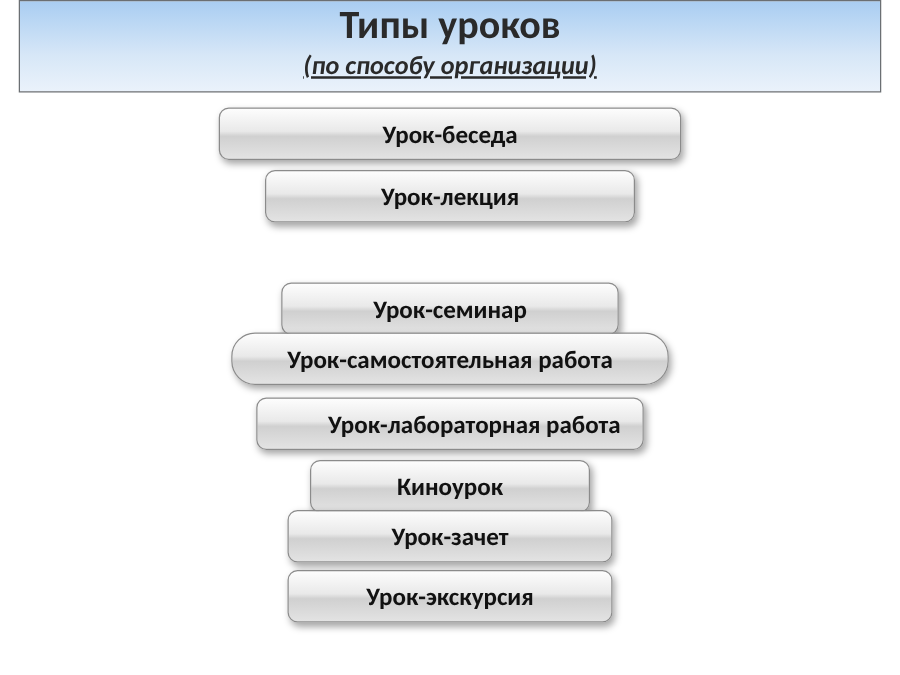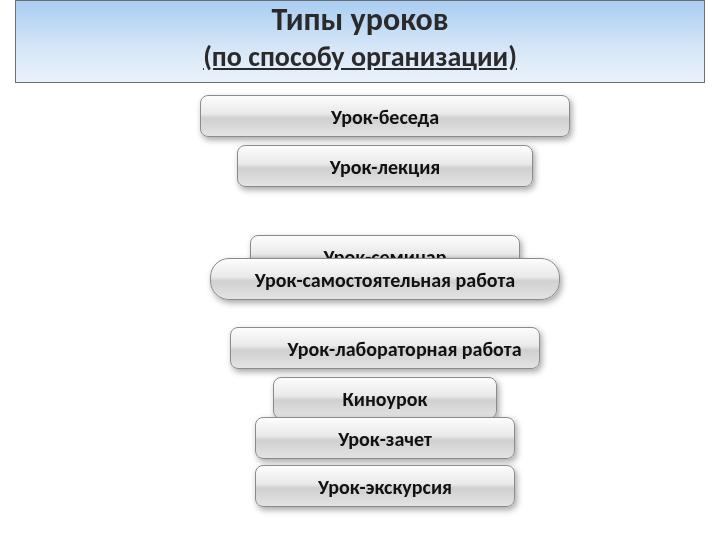--- a/index.html
+++ b/index.html
@@ -21,25 +21,26 @@
     padding: 2px 0 8px 0;
     box-sizing: border-box;
   }
   .header .title {
     font-size: 32px;
     font-weight: bold;
     color: #2a2a2a;
     line-height: 1.05;
   }
   .header .subtitle {
-    font-size: 28px;
+    font-size: 21px;
     font-weight: bold;
     color: #2a2a2a;
     text-decoration: underline;
     margin-top: 2px;
+    font-style: italic;
   }
   .stack {
     position: relative;
     width: 720px;
     height: 470px;
   }
   .pill {
     position: absolute;
     left: 50%;
     transform: translateX(-50%);
@@ -48,33 +49,32 @@
     border-radius: 8px;
     box-shadow: 2px 3px 6px rgba(0,0,0,0.35);
     text-align: center;
     font-weight: bold;
     font-size: 20px;
     color: #111;
     height: 42px;
     line-height: 42px;
     white-space: nowrap;
     box-sizing: border-box;
-    margin-left: 25px;
   }
 </style>
 </head>
 <body>
 
 <div class="header">
   <div class="title">Типы уроков</div>
   <div class="subtitle">(по способу организации)</div>
 </div>
 
 <div class="stack">
   <div class="pill" style="width:370px; top:12px;">Урок-беседа</div>
   <div class="pill" style="width:296px; top:62px;">Урок-лекция</div>
   <div class="pill" style="width:270px; top:152px;">Урок-семинар</div>
-  <div class="pill" style="width:350px; top:175px;border-radius:19px;">Урок-самостоятельная работа</div>
+  <div class="pill" style="width:350px; top:192px;border-radius:19px;">Урок-самостоятельная работа</div>
   <div class="pill" style="width:310px; top:244px;padding-left:39px;">Урок-лабораторная работа</div>
   <div class="pill" style="width:224px; top:294px;">Киноурок</div>
   <div class="pill" style="width:260px; top:334px;">Урок-зачет</div>
   <div class="pill" style="width:260px; top:382px;">Урок-экскурсия</div>
 </div>
 
 </body></html>

